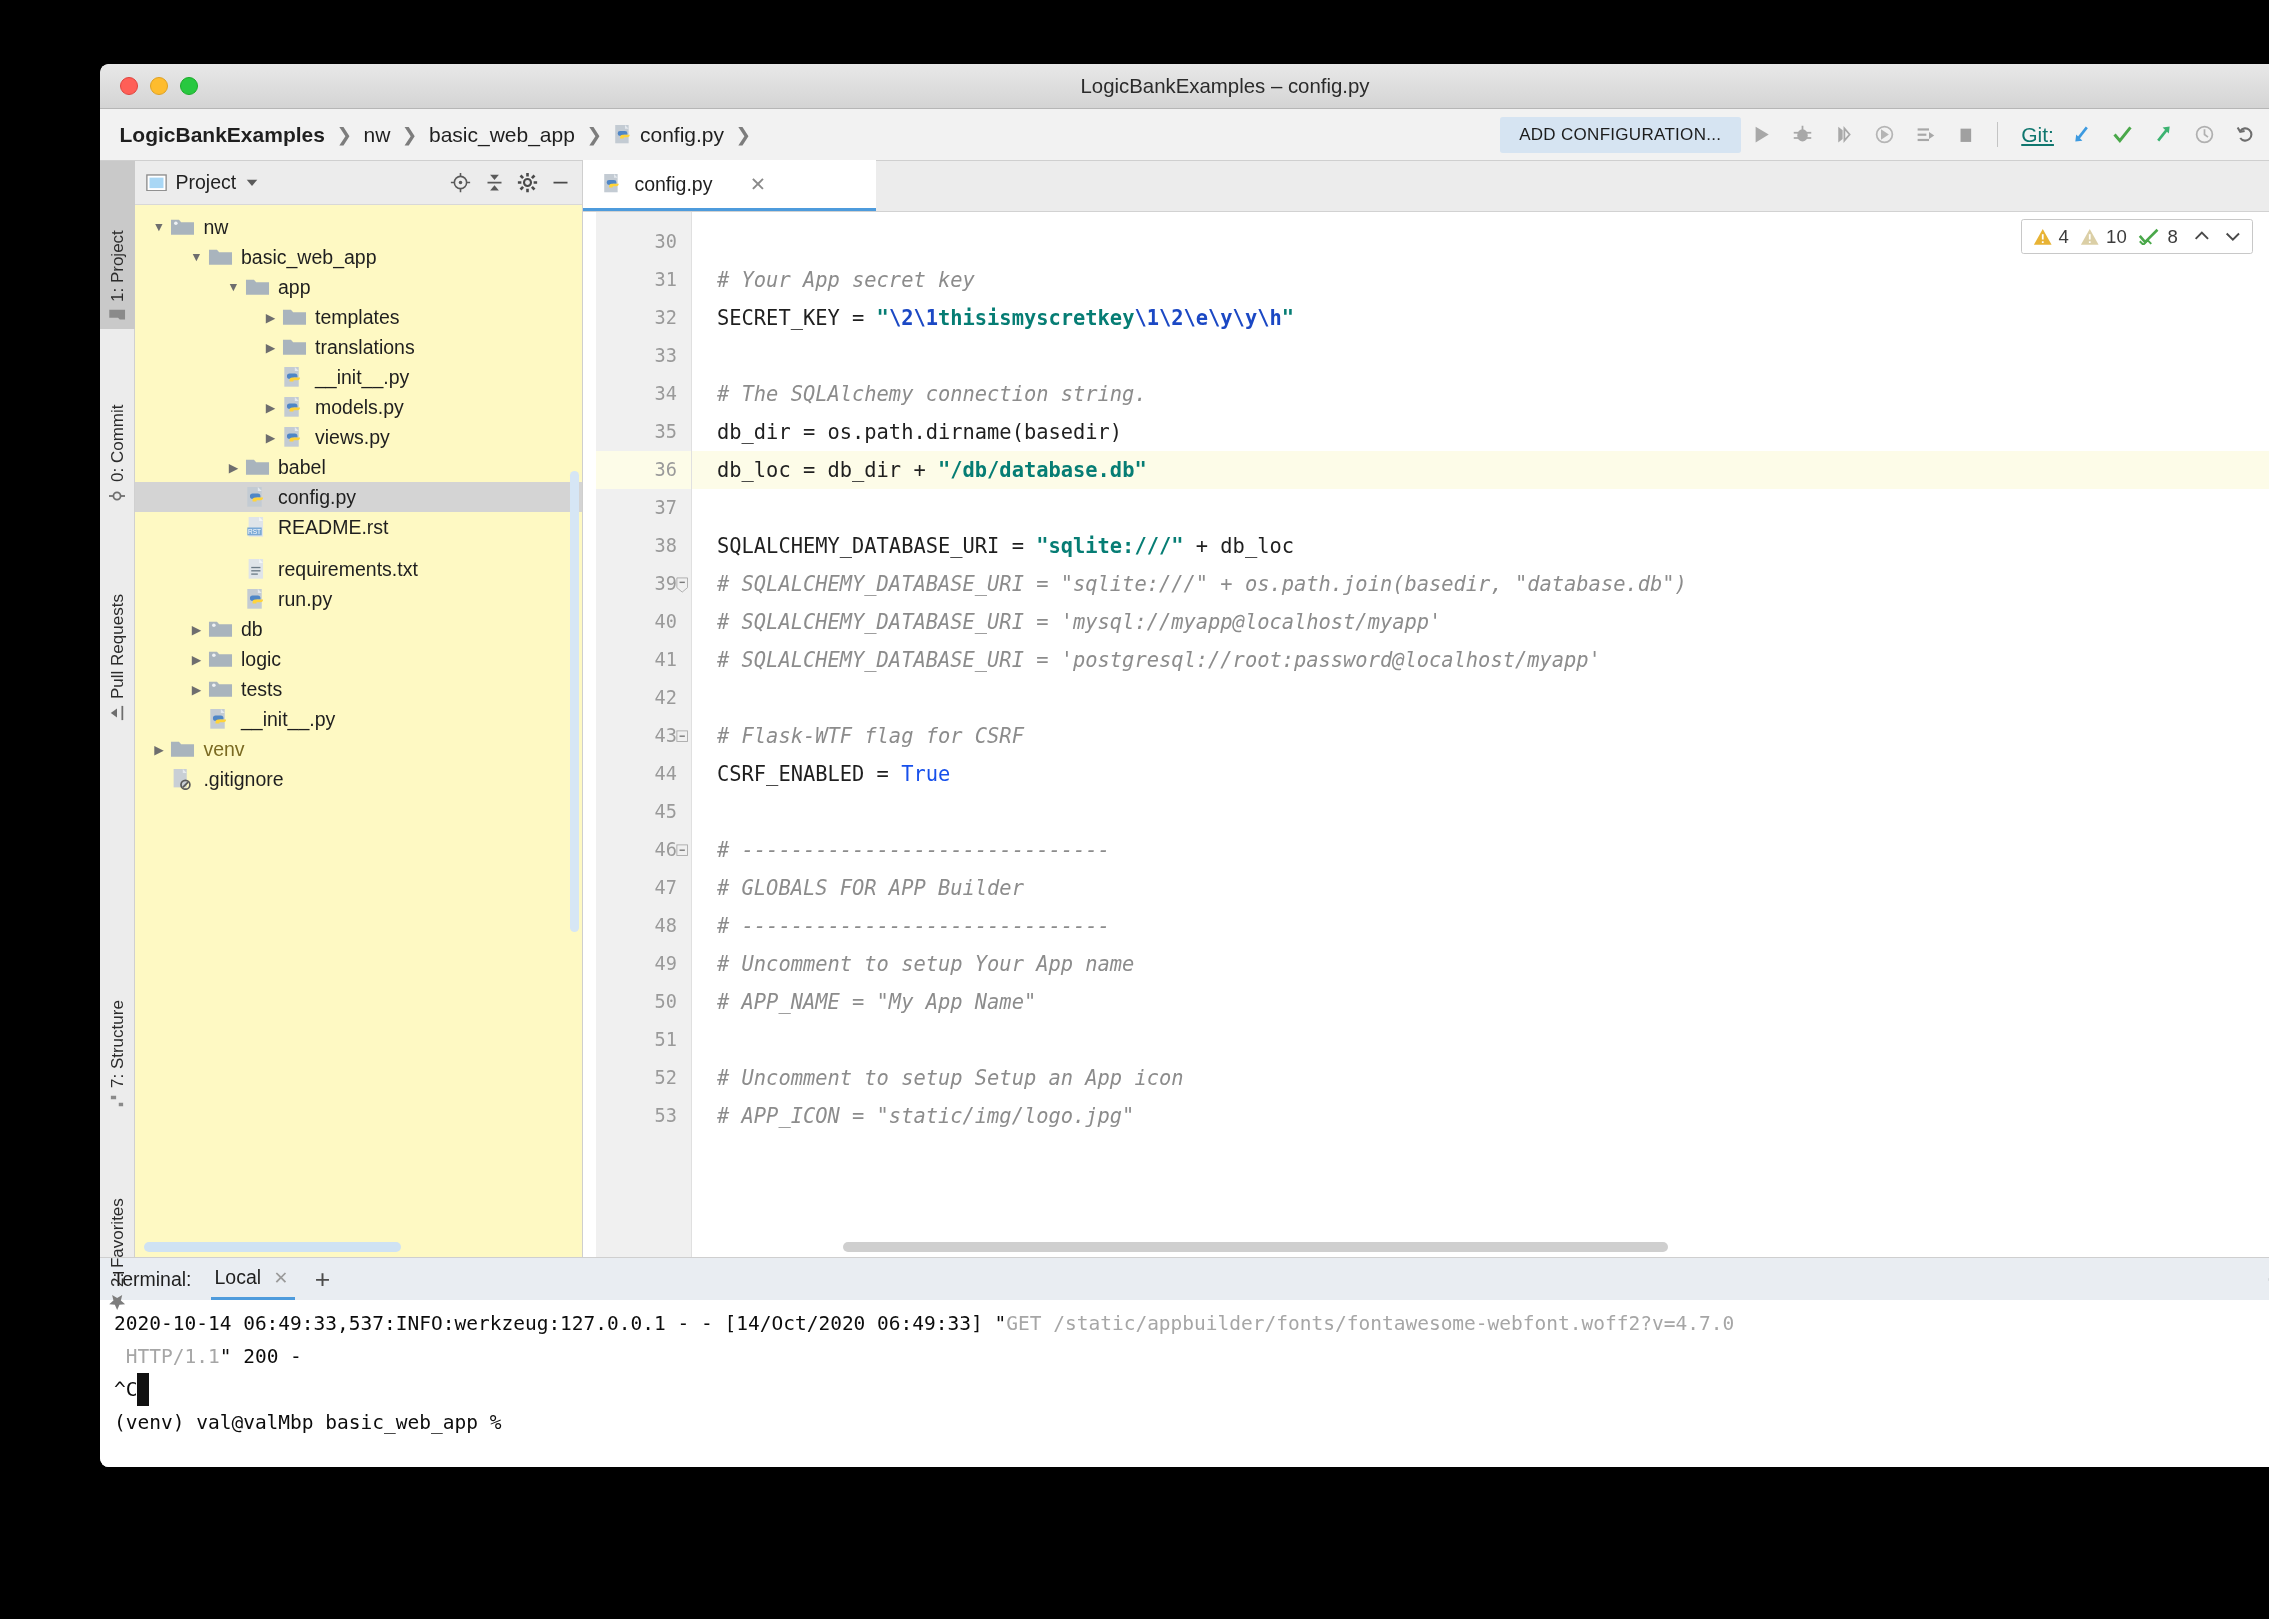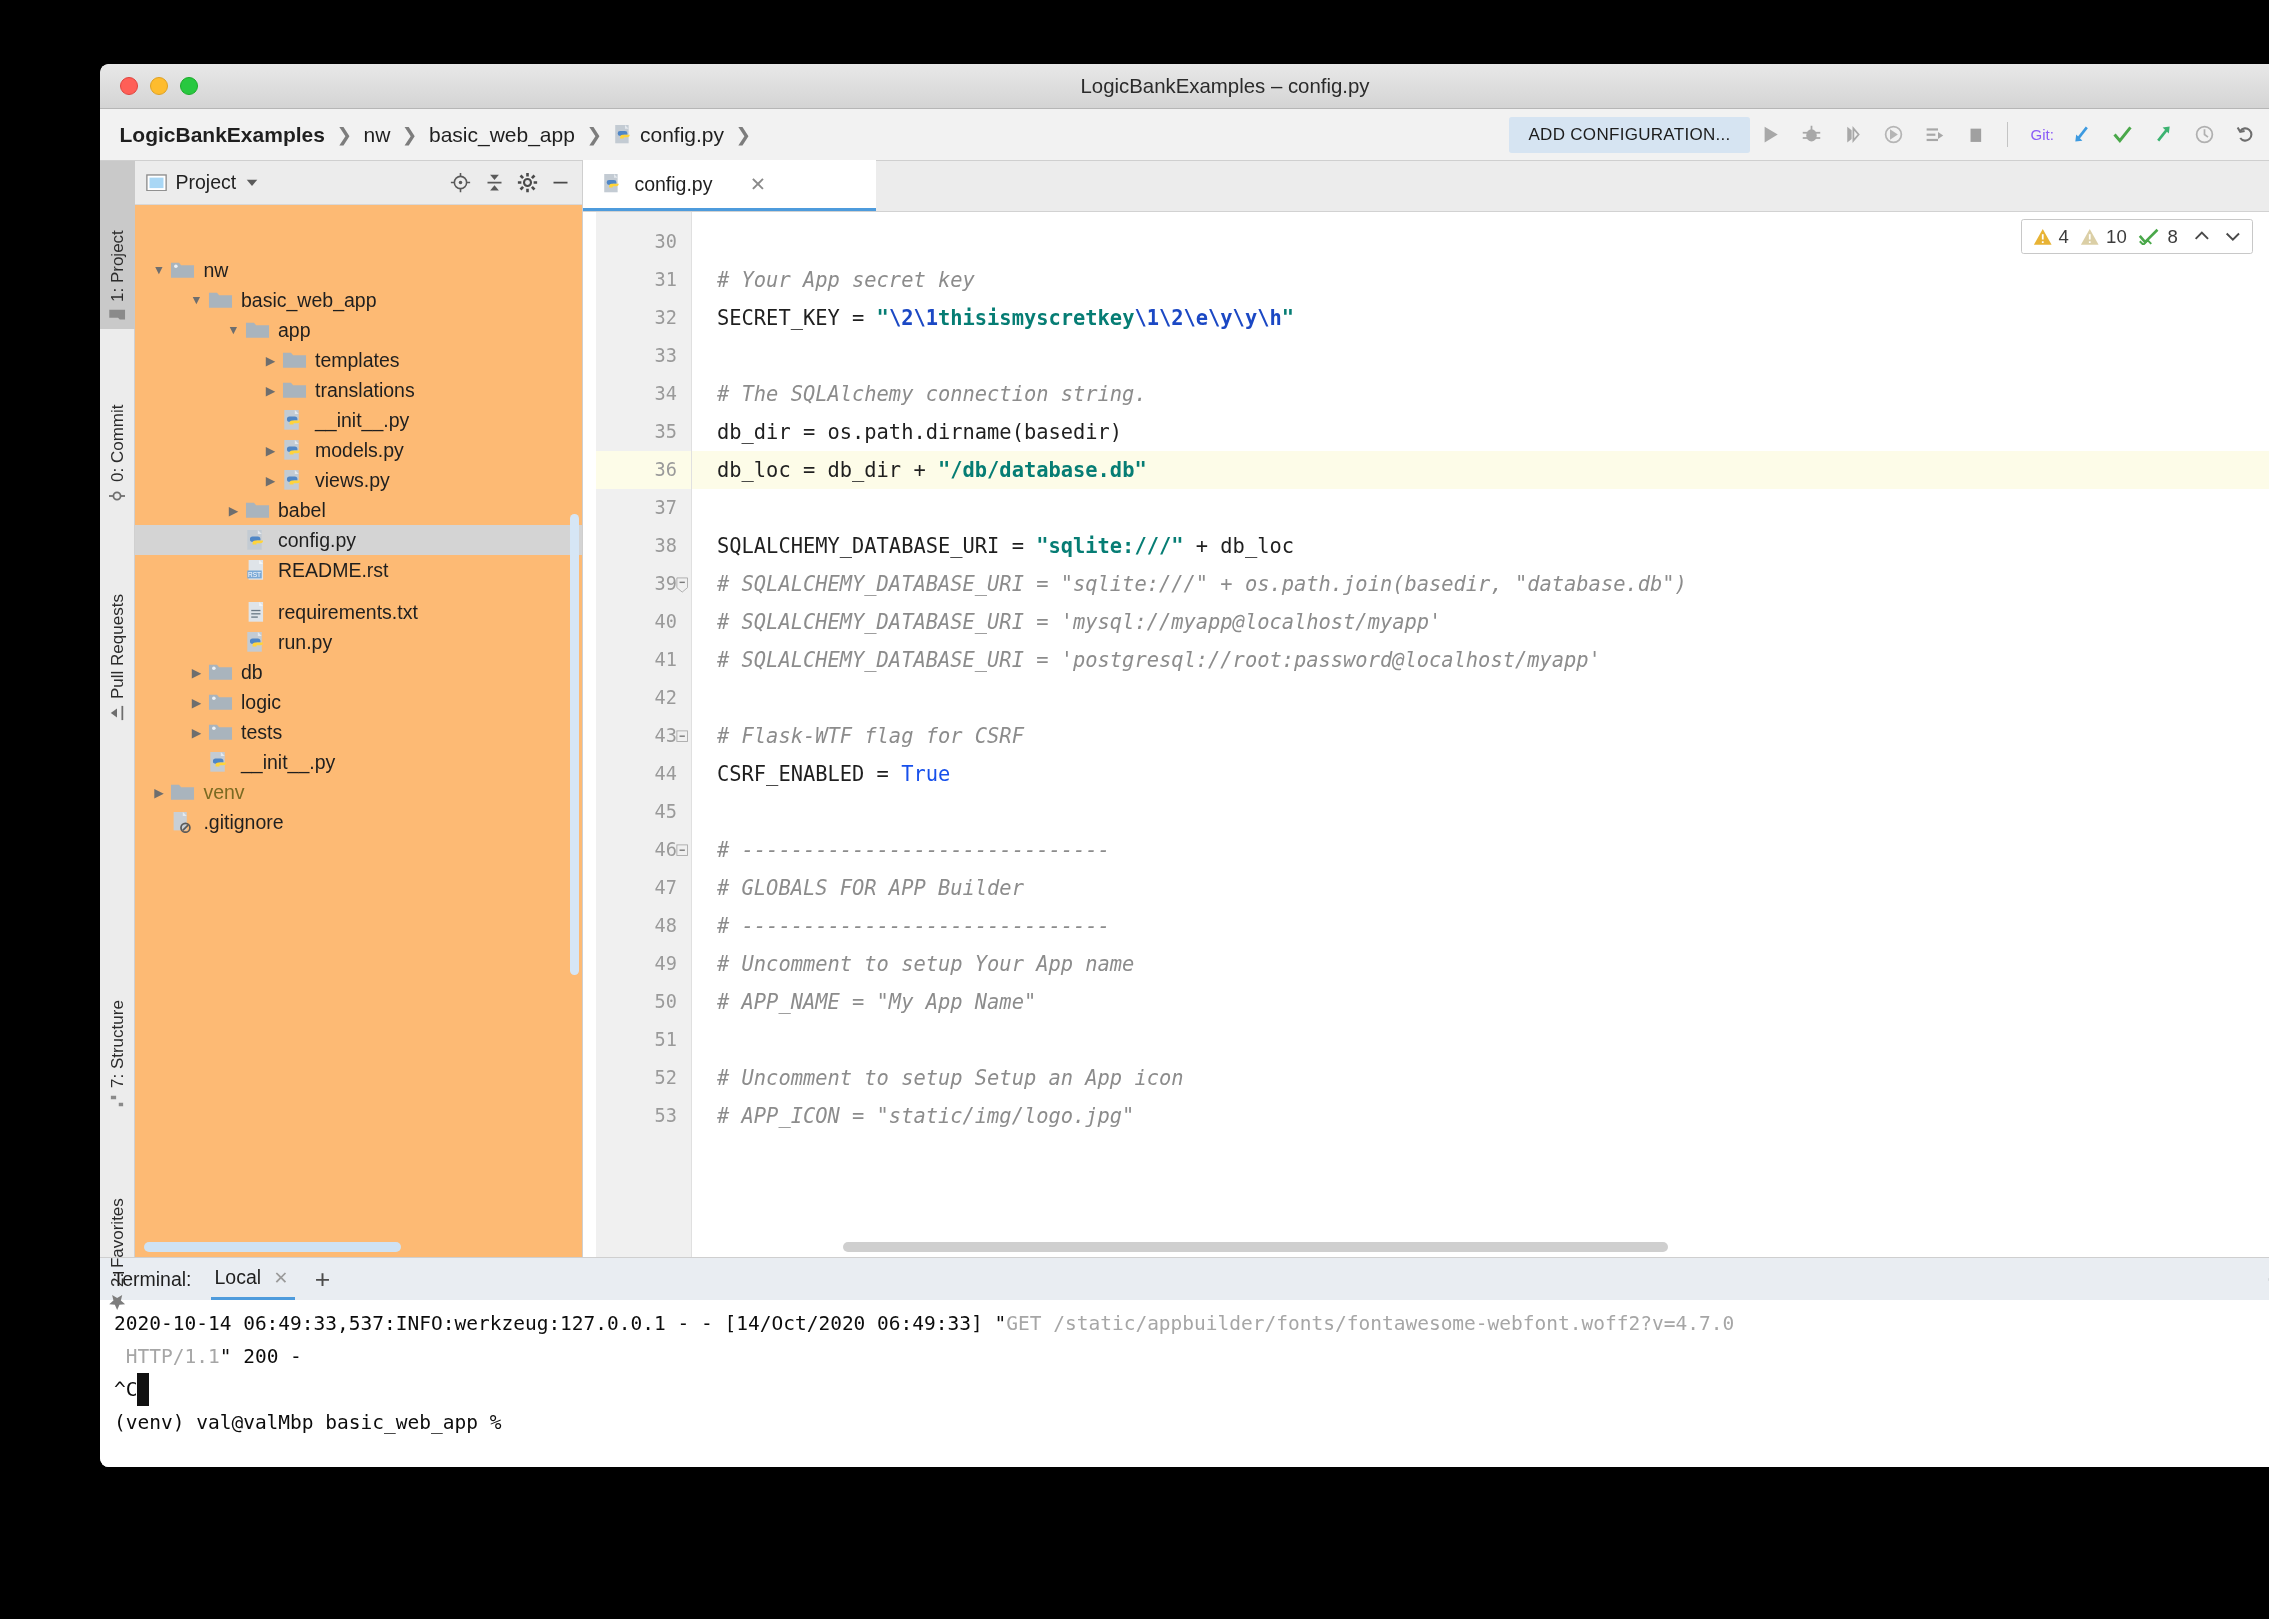--- a/index.html
+++ b/index.html
@@ -53,41 +53,41 @@
   .sep { margin: 0 11.5px; color: #7d7d7d; font-size: 18.6px; }
 
   .toolbar-right { margin-left: auto; display: flex; align-items: center; padding-right: 21px; gap: 0; }
   #add-config {
     background: #d6e4f2; color: #1c1c1c;
     font-size: 17px; letter-spacing: 0.3px;
     padding: 8px 19.5px; border-radius: 2.7px; white-space: nowrap;
   }
   .tb-ico { width: 41px; height: 35px; display: flex; align-items: center; justify-content: center; }
   .tb-sep { width: 0.9px; height: 25px; background: #c4c4c4; margin: 0 10.6px; }
-  .git-label { font-size: 15px; color: #8b5cf6; margin: 0 7px 0 12.4px; }
+  .git-label { font-size: 21px; color: #0f766e; margin: 0 7px 0 12.4px; text-decoration: underline; }
 
   
   #body-row { display: flex; height: 1096px; }
 
   
   .vstrip {
     width: 35px; background: #ececec; border-right: 0.9px solid #d0d0d0;
     position: relative; flex-shrink: 0;
   }
   .vtab {
     position: absolute; left: 0; width: 35px;
     display: flex; align-items: center; gap: 6.2px;
     writing-mode: vertical-rl;
     font-size: 17px; color: #2b2b2b; white-space: nowrap;
     padding: 7px 0; justify-content: flex-start;
   }
   .vtab.sel { background: #c9c9c9; }
 
   
-  #project-panel { width: 448px; background: #fdba74; display: flex; flex-direction: column; border-right: 0.9px solid #cfcfcf; flex-shrink: 0; gap: 43px; }
+  #project-panel { width: 448px; background: #fef9c3; display: flex; flex-direction: column; border-right: 0.9px solid #cfcfcf; flex-shrink: 0; }
   #project-header {
     height: 44px; background: #ececec; border-bottom: 0.9px solid #d8d8d8;
     display: flex; align-items: center; padding: 0 10.6px; gap: 8.9px;
   }
   #project-header .ptitle { font-size: 19.5px; color: #1f1f1f; }
   .hdr-icons { margin-left: auto; display: flex; align-items: center; gap: 12.4px; }
   #tree { flex: 1; overflow: hidden; position: relative; padding-top: 7px; font-size: 19.5px; color: #1f1f1f; }
   .trow { display: flex; align-items: center; height: 30px; padding-left: 7px; white-space: nowrap; }
   .trow.selected { background: #d4d4d4; }
   .arrow { width: 23px; text-align: center; color: #6e6e6e; font-size: 12.4px; flex-shrink: 0; }

